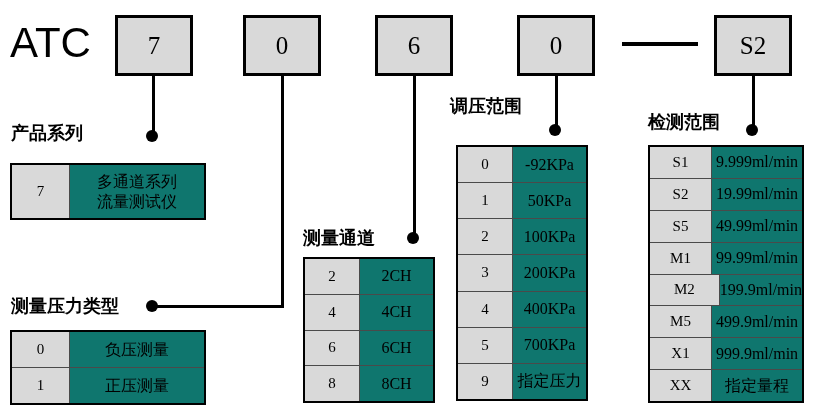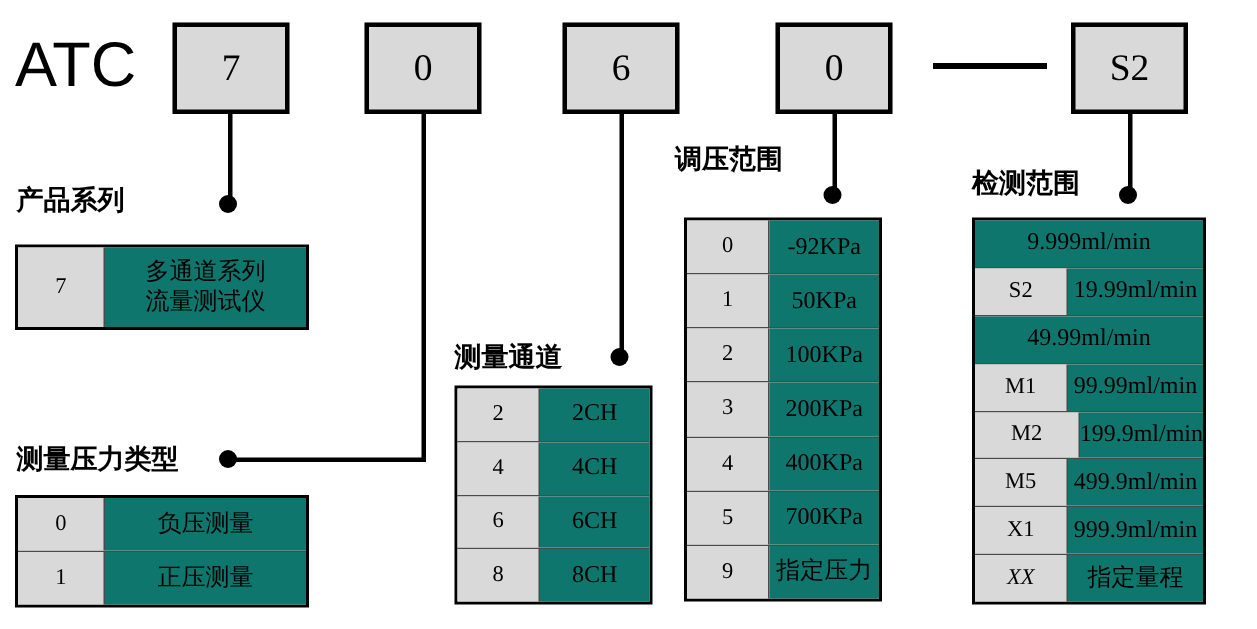--- a/index.html
+++ b/index.html
@@ -209,44 +209,46 @@
         <div class="val-cell">700KPa</div>
       </div>
       <div class="row">
         <div class="code-cell" style="width: 55px;">9</div>
         <div class="val-cell val-cn">指定压力</div>
       </div>
     </div>
 
   <div class="tbl" id="tbl-detection-range" style="left:648px;top:145px;width:156px;height:258px;">
       <div class="row">
+        <div class="code-cell" style="width: 62px;">S1</div>
         <div class="val-cell">9.999ml/min</div>
       </div>
       <div class="row">
         <div class="code-cell" style="width: 62px;">S2</div>
         <div class="val-cell">19.99ml/min</div>
       </div>
       <div class="row">
+        <div class="code-cell" style="width: 62px;">S5</div>
         <div class="val-cell">49.99ml/min</div>
       </div>
       <div class="row">
         <div class="code-cell" style="width: 62px;">M1</div>
         <div class="val-cell">99.99ml/min</div>
       </div>
       <div class="row">
         <div class="code-cell" style="width: 72px;">M2</div>
         <div class="val-cell">199.9ml/min</div>
       </div>
       <div class="row">
         <div class="code-cell" style="width: 62px;">M5</div>
         <div class="val-cell">499.9ml/min</div>
       </div>
       <div class="row">
         <div class="code-cell" style="width: 62px;">X1</div>
         <div class="val-cell">999.9ml/min</div>
       </div>
       <div class="row">
-        <div class="code-cell" style="width: 62px; font-style: italic;">XX</div>
+        <div class="code-cell" style="width: 62px;">XX</div>
         <div class="val-cell val-cn">指定量程</div>
       </div>
     </div>
 
 </div>
 
 </body></html>

